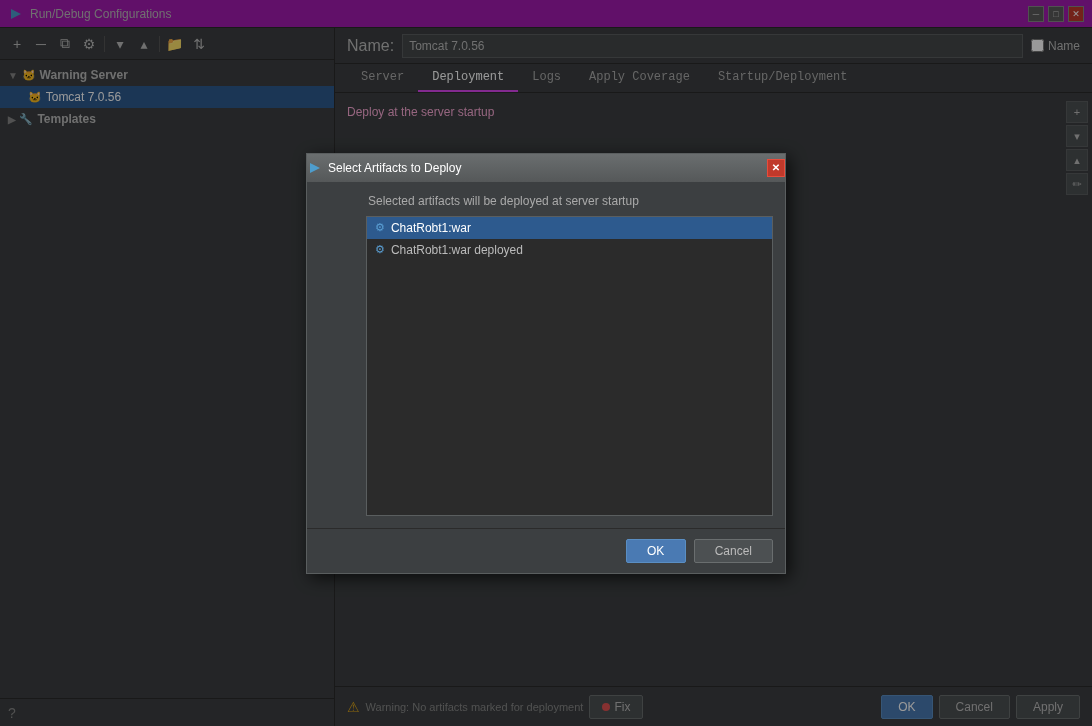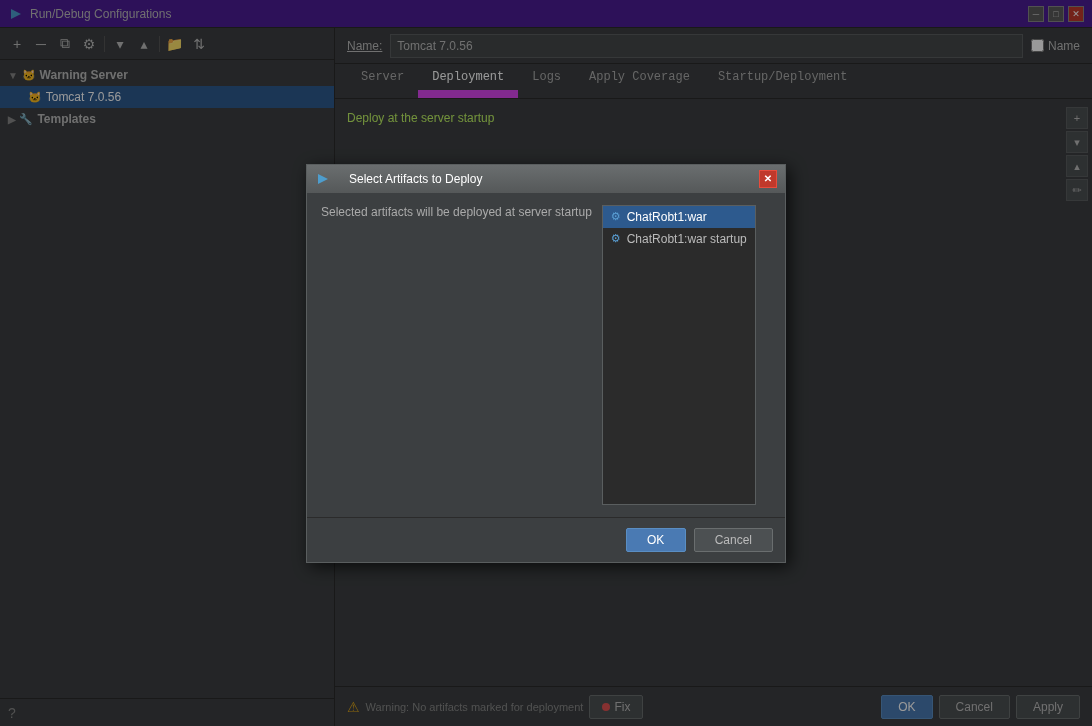--- a/index.html
+++ b/index.html
@@ -10,21 +10,21 @@
       color: #bbbbbb;
       width: 1092px;
       height: 726px;
       overflow: hidden;
       display: flex;
       flex-direction: column;
     }
 
     
     .title-bar {
-      background: #4c1d95;
+      background: #a21caf;
       height: 28px;
       display: flex;
       align-items: center;
       padding: 0 8px;
       border-bottom: 1px solid #2b2b2b;
       flex-shrink: 0;
     }
     .title-bar-icon {
       width: 16px;
       height: 16px;
@@ -155,22 +155,21 @@
       display: flex;
       align-items: center;
       padding: 6px 12px;
       gap: 8px;
       border-bottom: 1px solid #2b2b2b;
       height: 36px;
       flex-shrink: 0;
     }
     .name-label {
       color: #bbbbbb;
-      font-size: 12px;
-      text-decoration: underline;
+      font-size: 16px;
     }
     .name-input {
       flex: 1;
       background: #45494a;
       border: 1px solid #5a5e5f;
       color: #bbbbbb;
       padding: 2px 6px;
       font-size: 12px;
       height: 24px;
     }
@@ -193,32 +192,32 @@
     }
     .tab {
       padding: 6px 14px;
       cursor: pointer;
       color: #aaa;
       font-size: 12px;
       border-bottom: 2px solid transparent;
     }
     .tab.active {
       color: #ffffff;
-      border-bottom: 8px solid #d946ef;
+      border-bottom: 2px solid #d946ef;
     }
 
     
     .tab-content {
       flex: 1;
       padding: 12px;
       position: relative;
       overflow: hidden;
     }
     .deploy-label {
-      color: #bef264;
+      color: #f9a8d4;
       font-size: 12px;
       margin-bottom: 24px;
     }
 
     
     .side-buttons {
       position: absolute;
       right: 0;
       top: 0;
       display: flex;
@@ -323,22 +322,22 @@
       box-shadow: 4px 4px 16px rgba(0,0,0,0.7);
       width: 480px;
       display: flex;
       flex-direction: column;
     }
     .modal-title-bar {
       background: linear-gradient(to bottom, #6a6e6f, #555859);
       height: 28px;
       display: flex;
       align-items: center;
-      padding: 0 8px;
-      gap: 18px;
+      padding: 0 0;
+      gap: 5px;
     }
     .modal-title-icon {
       width: 16px;
       height: 16px;
       display: flex;
       align-items: center;
       justify-content: center;
       font-size: 11px;
     }
     .modal-title-text {
@@ -355,21 +354,23 @@
       cursor: pointer;
       display: flex;
       align-items: center;
       justify-content: center;
       font-size: 10px;
       font-weight: bold;
     }
     .modal-body {
       padding: 12px;
       display: flex;
+      flex-direction: column;
       gap: 8px;
+      margin-left: 47px;
     }
     .modal-description {
       color: #aaa;
       font-size: 12px;
       padding: 0 2px;
     }
     .artifact-list {
       background: #2b2b2b;
       border: 1px solid #5a5e5f;
       min-height: 300px;
@@ -535,21 +536,21 @@
 
     <div class="modal-body">
       <div class="modal-description">Selected artifacts will be deployed at server startup</div>
       <div class="artifact-list">
         <div class="artifact-item selected">
           <span class="artifact-icon">⚙</span>
           <span>ChatRobt1:war</span>
         </div>
         <div class="artifact-item">
           <span class="artifact-icon">⚙</span>
-          <span>ChatRobt1:war startup</span>
+          <span>ChatRobt1:war deployed</span>
         </div>
       </div>
     </div>
 
     <div class="modal-footer">
       <button class="modal-btn">OK</button>
       <button class="modal-btn cancel">Cancel</button>
     </div>
   </div>
 </div>

